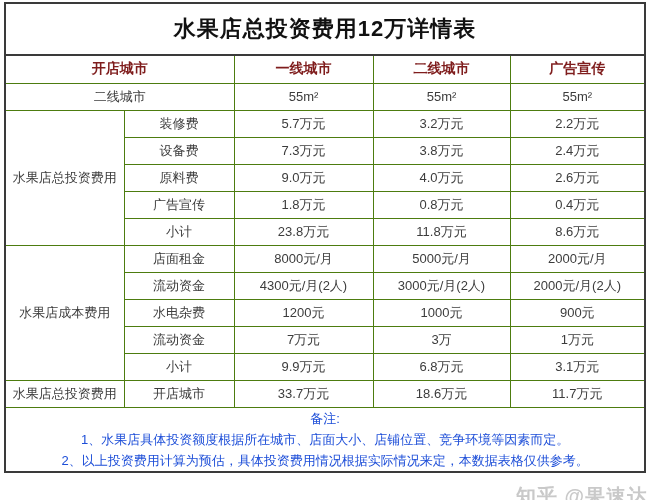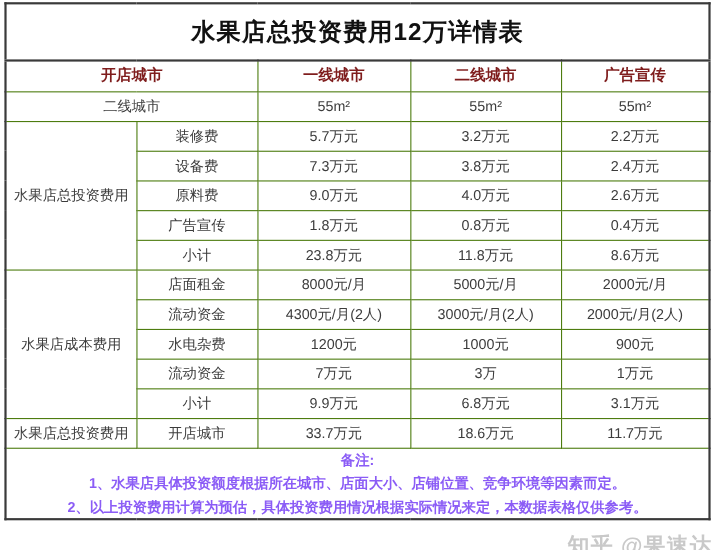--- a/index.html
+++ b/index.html
@@ -47,22 +47,21 @@
   td.notes-cell {
     height: 75px;
     text-align: left;
     vertical-align: top;
     padding: 4px 8px;
     white-space: normal;
   }
   .notes-cell div {
     font-size: 13px;
     line-height: 21px;
-    color: #8b5cf6;
-    font-weight: bold;
+    color: #1d4ed8;
   }
   .watermark {
     position: absolute;
     right: 5px;
     top: 483px;
     font-size: 20px;
     font-weight: bold;
     color: #c9c9c9;
     letter-spacing: 1px;
     pointer-events: none;

